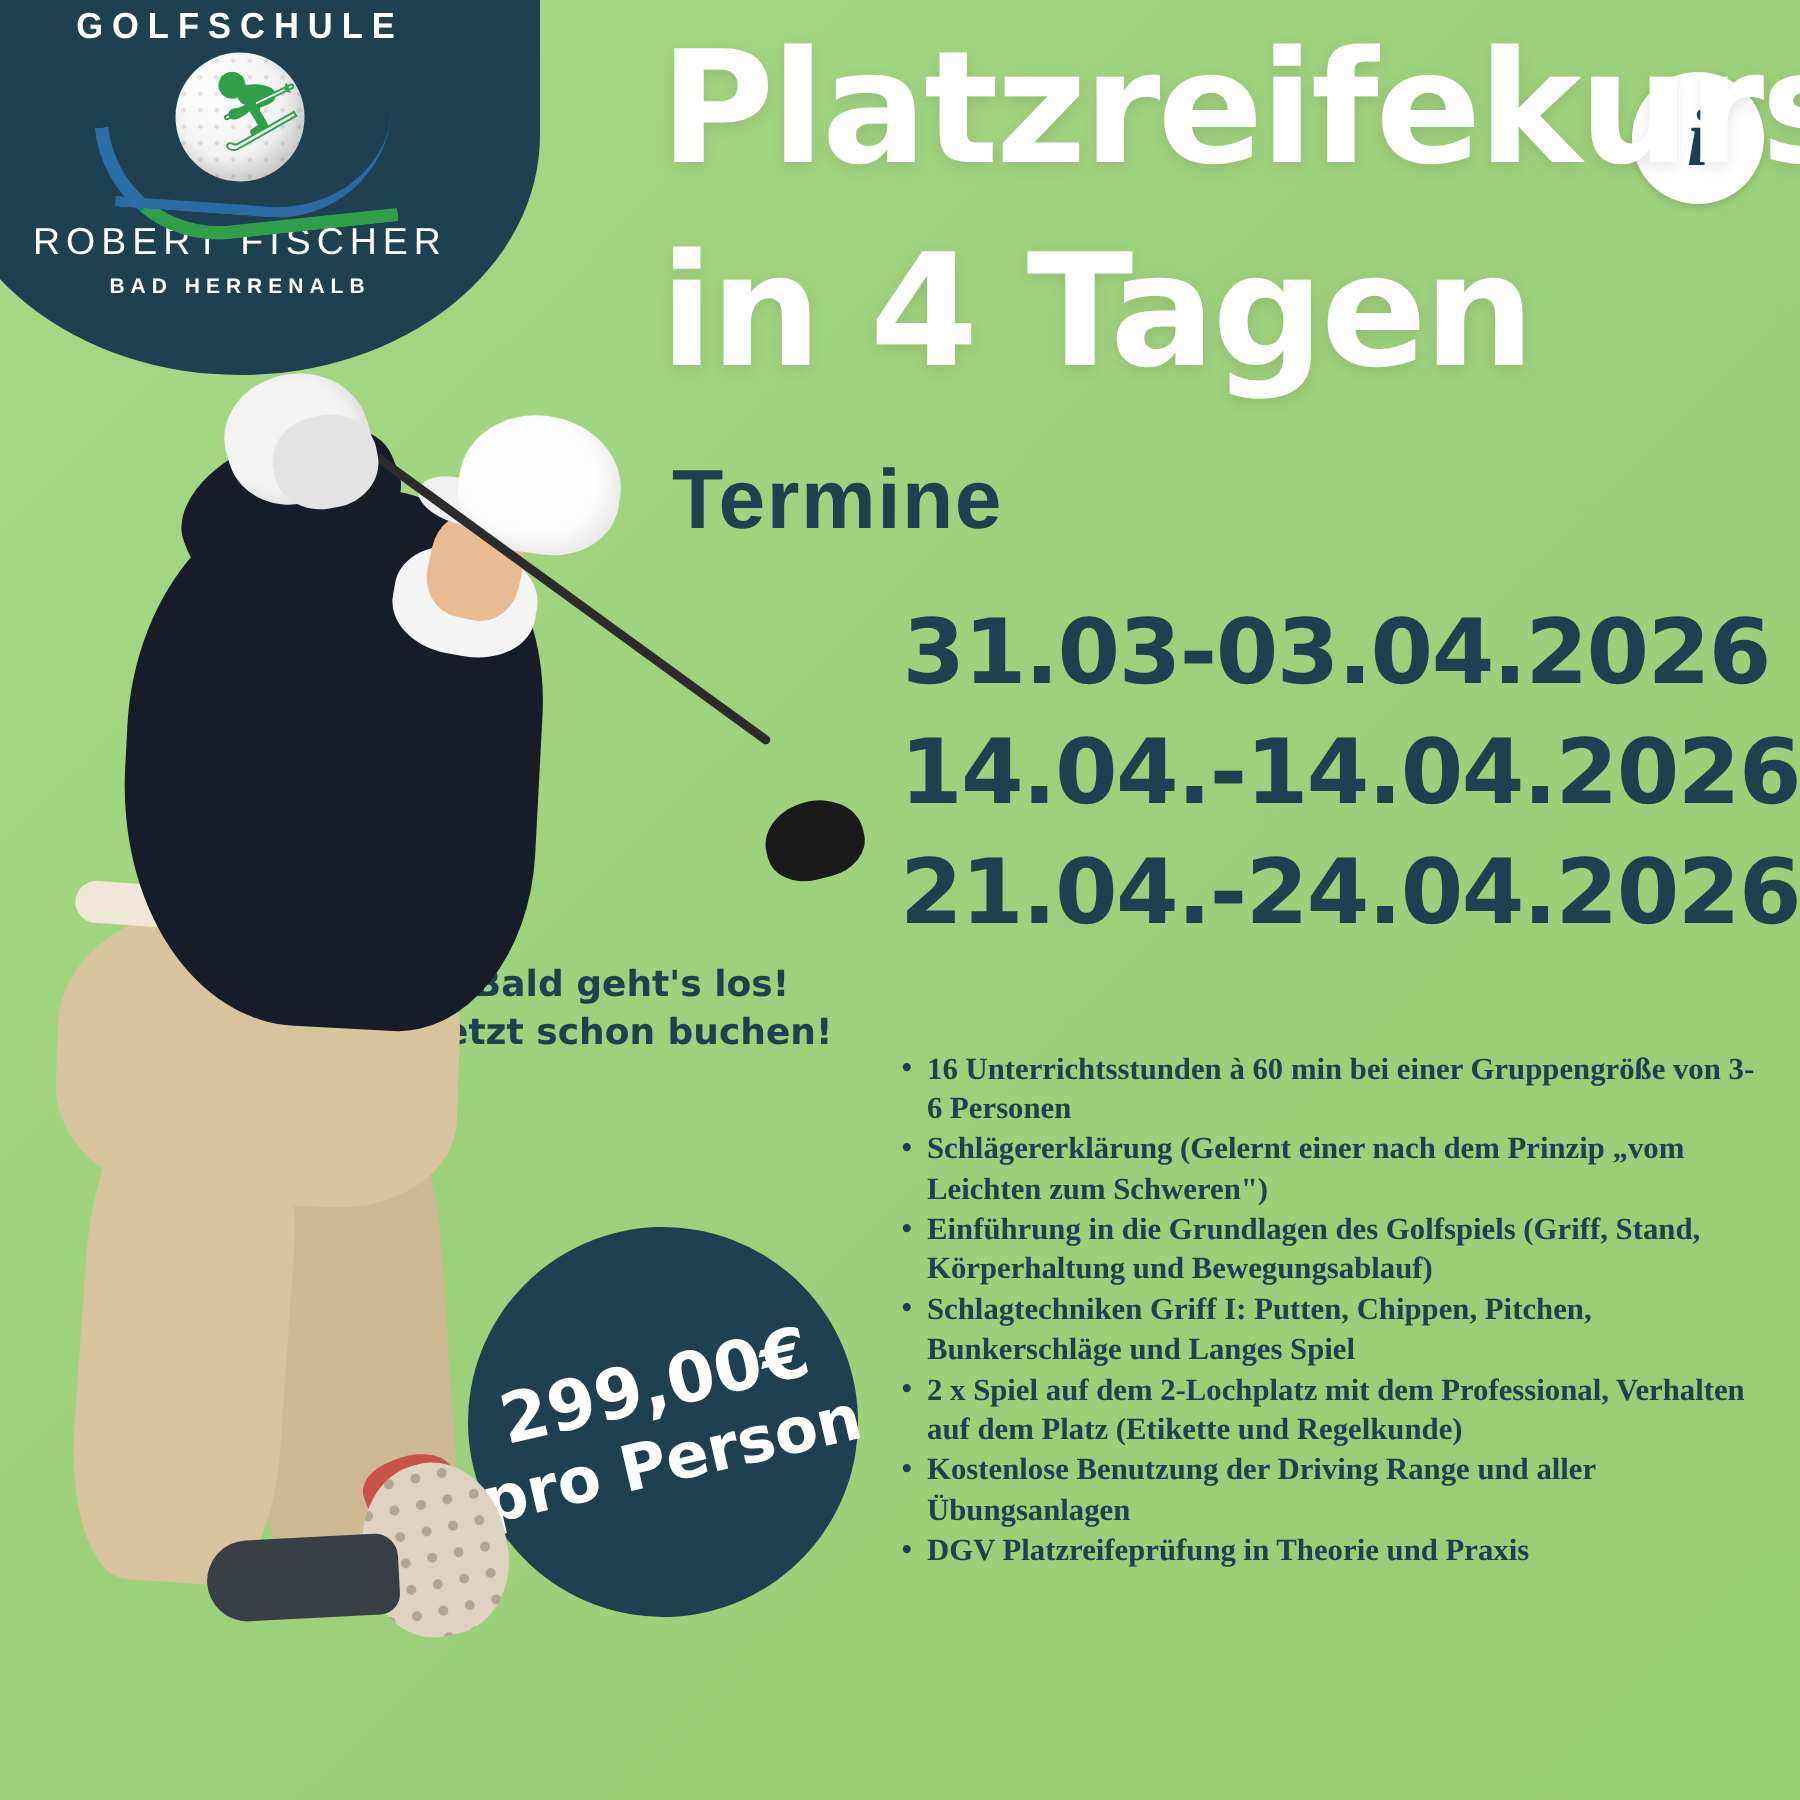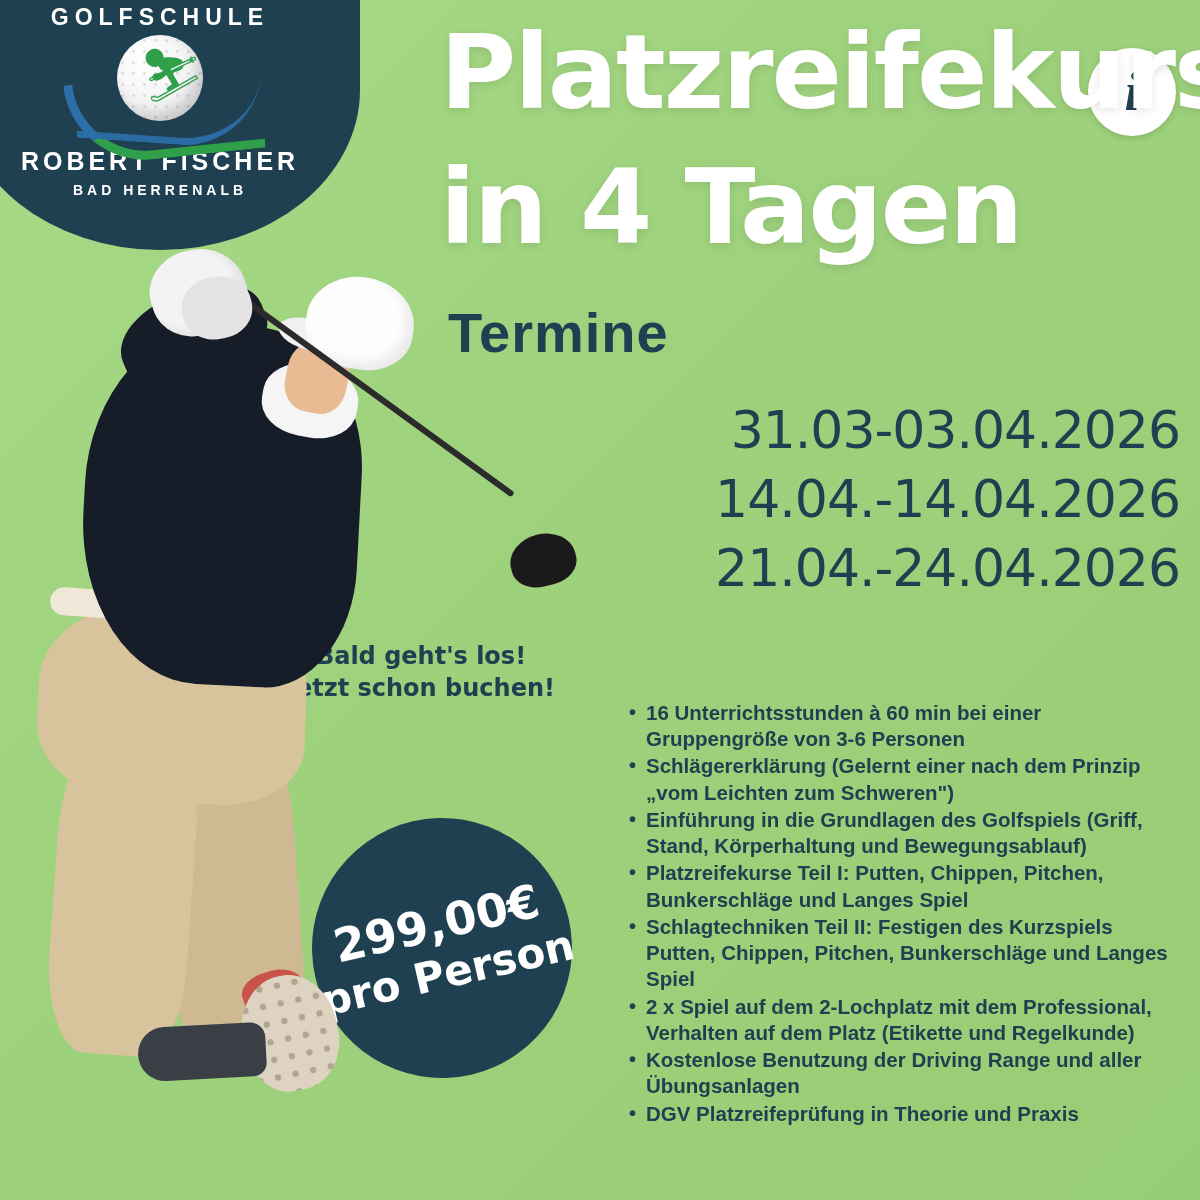--- a/index.html
+++ b/index.html
@@ -106,21 +106,21 @@
     width: 180px;
     height: 70px;
     border-bottom: 7px solid #2b6ea8;
     border-radius: 0 0 110px 0;
     transform: rotate(4deg);
     opacity: 0.95;
   }
   .logo-name {
     margin-top: 6px;
     font-size: 25px;
-    font-weight: bold;
+    font-weight: normal;
     letter-spacing: 4px;
     color: #ffffff;
   }
   .logo-city {
     margin-top: 6px;
     font-size: 14px;
     font-weight: bold;
     letter-spacing: 4px;
     color: #ffffff;
   }
@@ -182,48 +182,47 @@
 
   .dates {
     position: absolute;
     left: 600px;
     top: 396px;
     width: 580px;
     text-align: right;
   }
   .dates .date {
     font-family: "DejaVu Sans", sans-serif;
-    font-weight: normal;
-    font-size: 52px;
+    font-weight: bold;
+    font-size: 60px;
     line-height: 1.33;
     color: #1f4050;
     letter-spacing: -1px;
   }
 
   
   .features {
     position: absolute;
     left: 598px;
     top: 700px;
     width: 580px;
   }
   .features ul {
     margin: 0;
     padding: 0 0 0 20px;
     list-style: none;
   }
   .features li {
     position: relative;
-    font-family: Liberation Sans, sans-serif;
+    font-family: Liberation Serif, serif;
     font-weight: bold;
     font-size: 20.5px;
     line-height: 1.28;
     color: #1f4050;
     margin-bottom: 1px;
-    margin-left: 28px;
   }
   .features li::before {
     content: "\2022";
     position: absolute;
     left: -17px;
     top: 0;
     font-size: 20px;
     color: #1f4050;
   }
 
@@ -497,22 +496,21 @@
     <div class="date">31.03-03.04.2026</div>
     <div class="date">14.04.-14.04.2026</div>
     <div class="date">21.04.-24.04.2026</div>
   </div>
 
   <div class="features">
     <ul>
       <li>16 Unterrichtsstunden à 60 min bei einer Gruppengröße von 3-6 Personen</li>
       <li>Schlägererklärung (Gelernt einer nach dem Prinzip „vom Leichten zum Schweren")</li>
       <li>Einführung in die Grundlagen des Golfspiels (Griff, Stand, Körperhaltung und Bewegungsablauf)</li>
-      <li>Platzreifekurse Teil I: Putten, Chippen, Pitchen, Bunkerschläge und Langes Spiel</li>
-      <li>Schlagtechniken Teil II: Festigen des Kurzspiels Putten, Chippen, Pitchen, Bunkerschläge und Langes Spiel</li>
+      <li>Schlagtechniken Griff I: Putten, Chippen, Pitchen, Bunkerschläge und Langes Spiel</li>
       <li>2 x Spiel auf dem 2-Lochplatz mit dem Professional, Verhalten auf dem Platz (Etikette und Regelkunde)</li>
       <li>Kostenlose Benutzung der Driving Range und aller Übungsanlagen</li>
       <li>DGV Platzreifeprüfung in Theorie und Praxis</li>
 
     </ul>
   </div>
 
   <div class="soon">
     <div>Bald geht's los!</div>
     <div>Jetzt schon buchen!</div>

